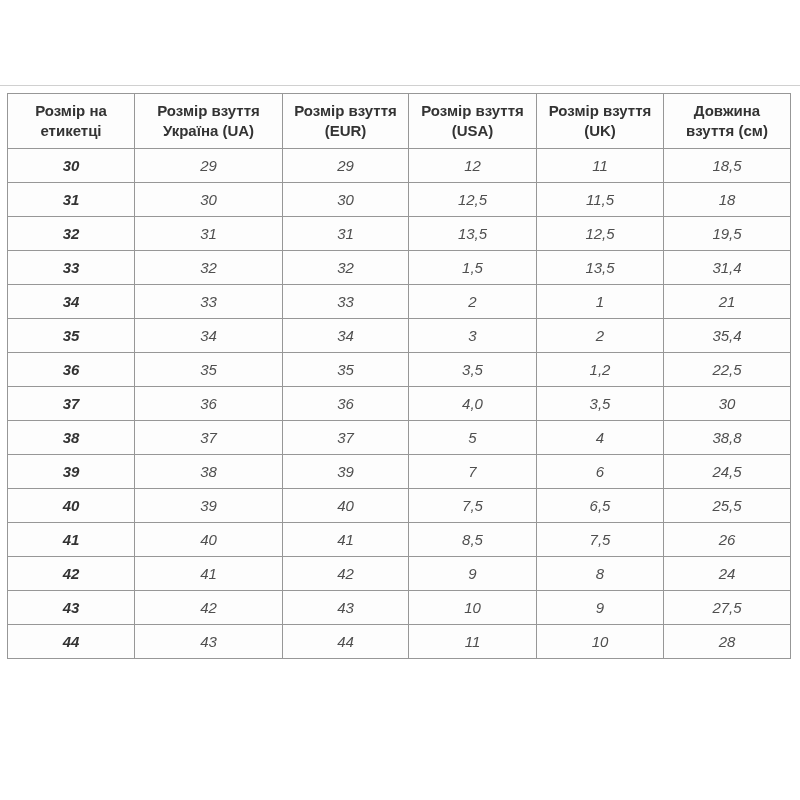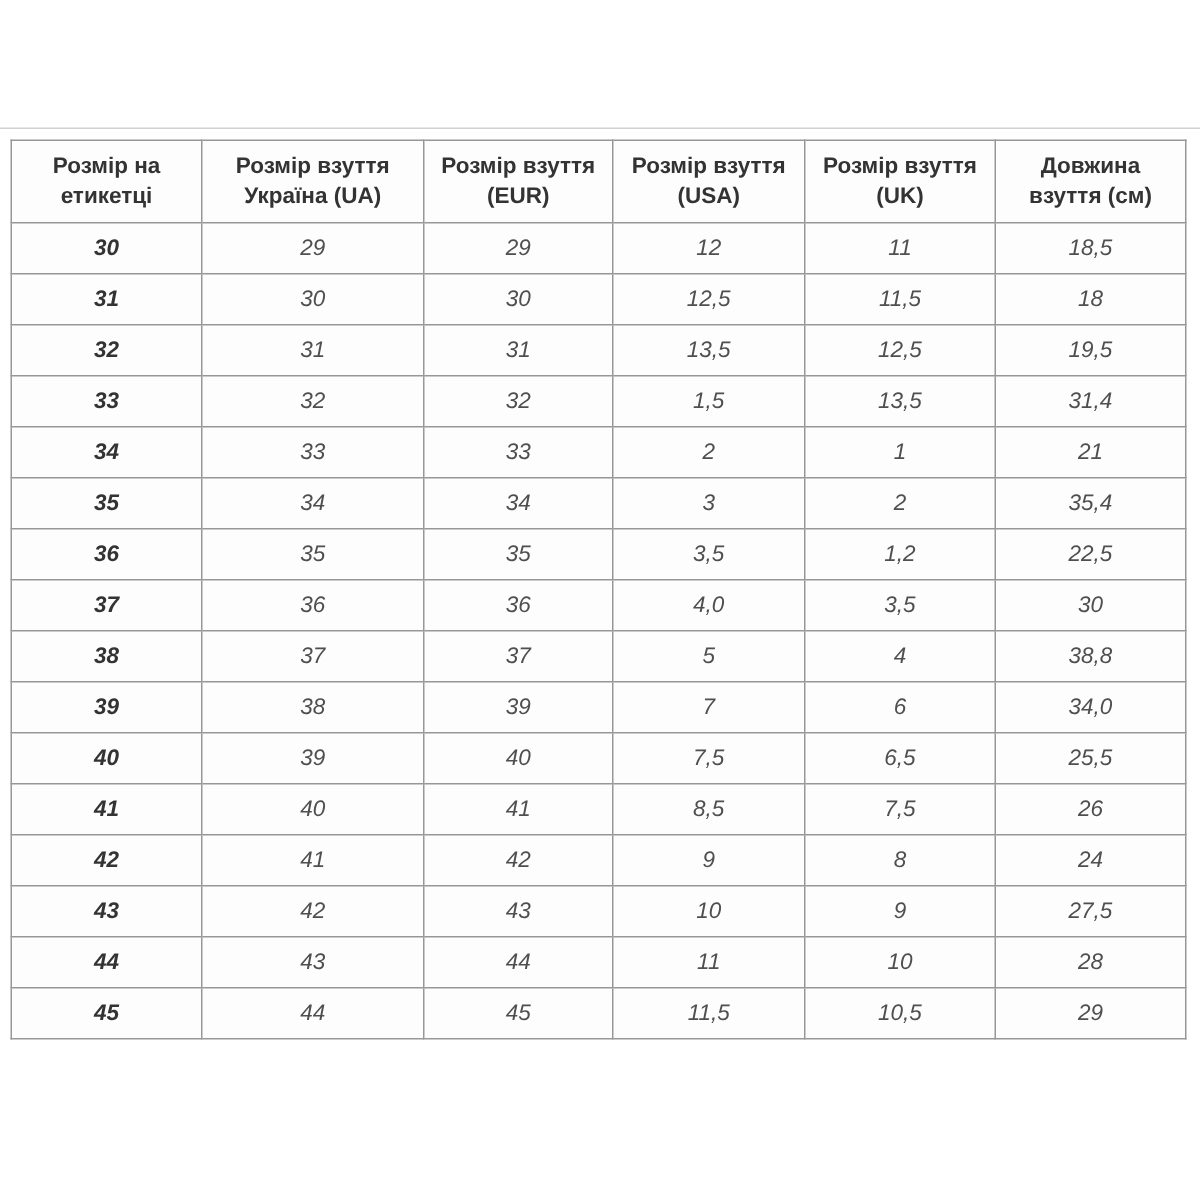--- a/index.html
+++ b/index.html
@@ -168,21 +168,21 @@
           <td>5</td>
           <td>4</td>
           <td>38,8</td>
         </tr>
         <tr>
           <td class="first-col">39</td>
           <td>38</td>
           <td>39</td>
           <td>7</td>
           <td>6</td>
-          <td>34,0</td>
+          <td>24,5</td>
         </tr>
         <tr>
           <td class="first-col">40</td>
           <td>39</td>
           <td>40</td>
           <td>7,5</td>
           <td>6,5</td>
           <td>25,5</td>
         </tr>
         <tr>
@@ -210,23 +210,15 @@
           <td>27,5</td>
         </tr>
         <tr>
           <td class="first-col">44</td>
           <td>43</td>
           <td>44</td>
           <td>11</td>
           <td>10</td>
           <td>28</td>
         </tr>
-        <tr>
-          <td class="first-col">45</td>
-          <td>44</td>
-          <td>45</td>
-          <td>11,5</td>
-          <td>10,5</td>
-          <td>29</td>
-        </tr>
       </tbody>
   </table>
 </div>
 
 </body></html>

